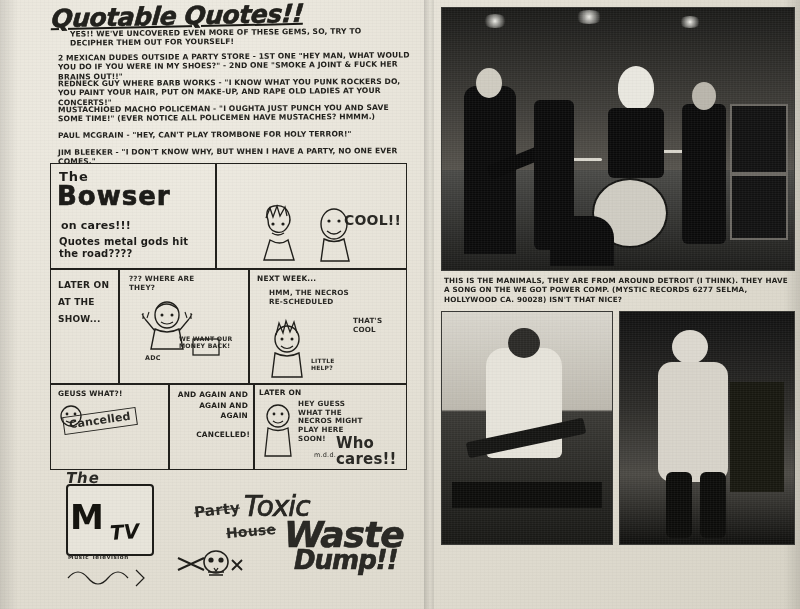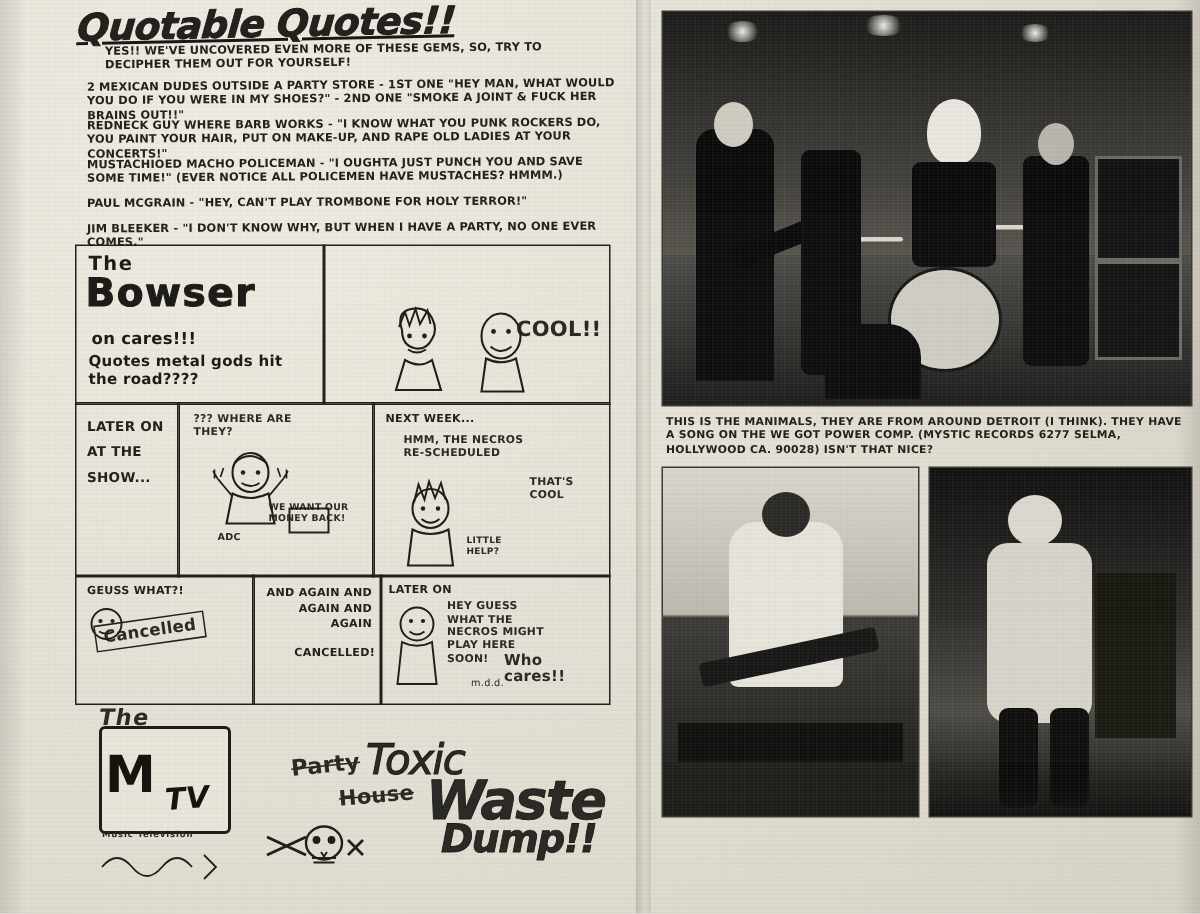--- a/index.html
+++ b/index.html
@@ -232,21 +232,21 @@
       </div>
 
       <div class="panel" style="left:118px;top:220px;width:85px;height:85px;text-align:right;">
         <div class="ptext hand" style="left:7px;top:6px;width:72px;line-height:1.45;">And again and again and again</div>
         <div class="ptext hand" style="left:7px;top:46px;width:74px;">Cancelled!</div>
       </div>
 
       <div class="panel" style="left:203px;top:220px;width:152px;height:85px;">
         <div class="ptext hand" style="left:5px;top:4px;width:58px;">Later on</div>
         <div class="bub-t hand" style="left:44px;top:16px;width:70px;">Hey guess what the Necros might play here soon!</div>
-        <div class="hand" style="position:absolute;left:82px;top:52px;width:66px;font-size:10px;font-weight:bold;line-height:1.05;">Who cares!!</div>
+        <div class="hand" style="position:absolute;left:82px;top:52px;width:66px;font-size:15px;font-weight:bold;line-height:1.05;">Who cares!!</div>
         <div class="hand" style="position:absolute;left:60px;top:68px;font-size:6.5px;font-weight:normal;">m.d.d.</div>
         <div class="face" style="left:6px;top:16px;">
           <svg width="44" height="60" viewBox="0 0 44 60">
             <circle cx="18" cy="16" r="11" fill="none" stroke="#201f1b" stroke-width="1.3"></circle>
             <circle cx="14" cy="14" r="1.4" fill="#201f1b"></circle>
               <circle cx="22" cy="14" r="1.4" fill="#201f1b"></circle>
             <path d="M13 21 q5 4 10 0" fill="none" stroke="#201f1b" stroke-width="1.2"></path>
             <path d="M8 28 q10 5 20 0 l3 28 l-26 0z" fill="none" stroke="#201f1b" stroke-width="1.3"></path>
           </svg>
         </div>

